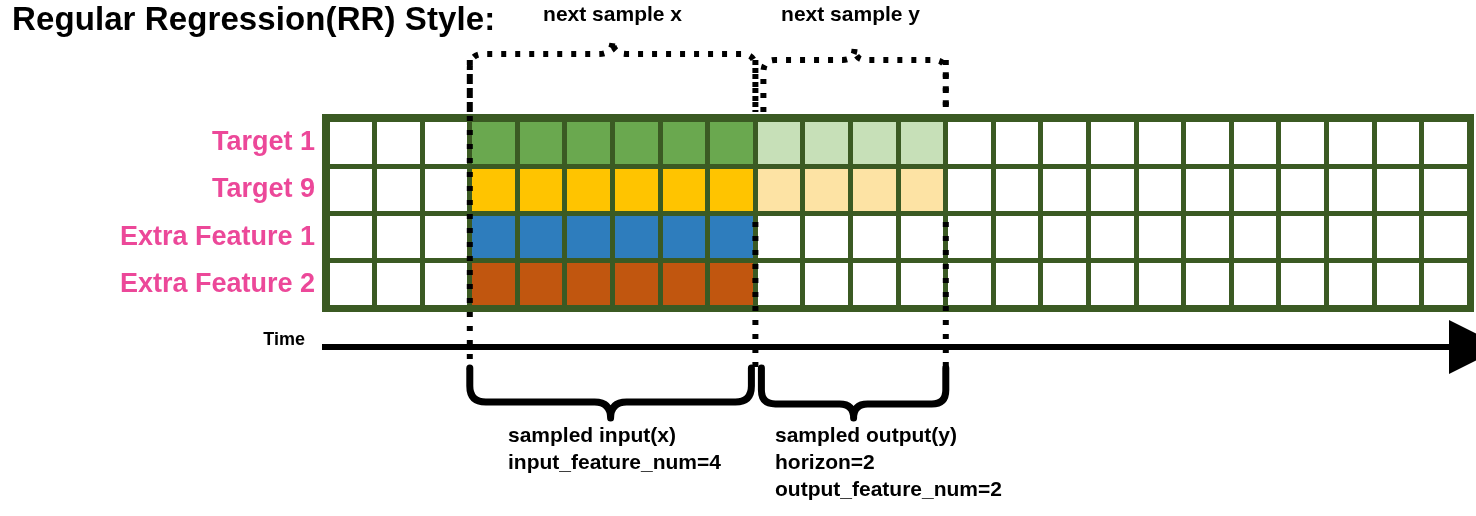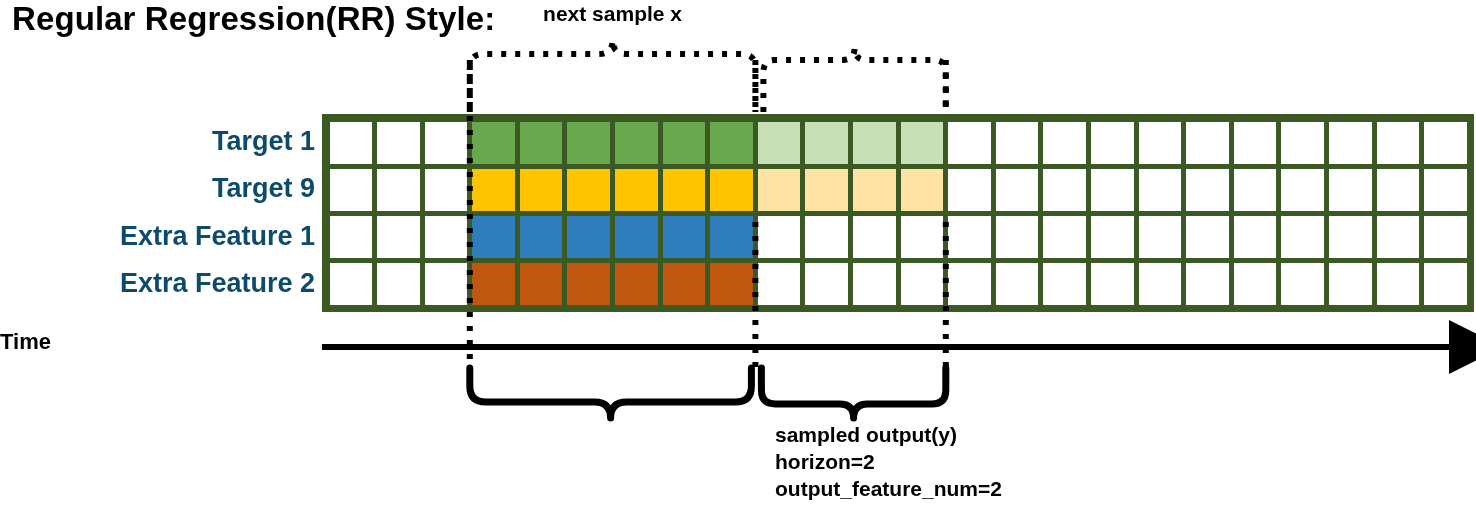--- a/index.html
+++ b/index.html
@@ -16,21 +16,21 @@
   .title{
     position:absolute;left:12px;top:0;
     font-size:33px;font-weight:700;color:#000;
     white-space:nowrap;letter-spacing:.1px;
   }
 
   
   .row-label{
     position:absolute;right:0;width:300px;
     text-align:right;
-    font-size:27px;font-weight:700;color:#0c4a6e;
+    font-size:27px;font-weight:700;color:#ec4899;
     white-space:nowrap;
   }
   .labels{position:absolute;left:10px;top:0;width:305px;}
 
   
   .grid{
     position:absolute;
     left:322px;top:114px;
     border:5px solid #3b5a23;
     box-sizing:border-box;
@@ -43,21 +43,21 @@
     width:42.6px;height:42px;
     background:#ffffff;
     margin:2.5px;
     box-sizing:border-box;
     flex:0 0 auto;
   }
 
   
   .time-label{
     position:absolute;left:0;top:329px;width:305px;
-    text-align:left;font-size:22px;font-weight:700;color:#000;
+    text-align:right;font-size:18px;font-weight:700;color:#000;
   }
 
   
   .overlay{position:absolute;left:0;top:0;width:1476px;height:516px;pointer-events:none;}
 
   
   .top-lab{
     position:absolute;top:2px;
     font-size:21px;font-weight:600;color:#000;
     white-space:nowrap;text-align:center;
@@ -188,22 +188,25 @@
         <div class="cell" style="background: rgb(255, 255, 255);"></div>
         <div class="cell" style="background: rgb(255, 255, 255);"></div>
         <div class="cell" style="background: rgb(255, 255, 255);"></div>
         <div class="cell" style="background: rgb(255, 255, 255);"></div>
       </div>
     </div>
 
   <div class="time-label">Time</div>
 
   <div class="top-lab" id="toplab0" style="left: 543.1px;">next sample x</div>
+  <div class="top-lab" id="toplab1" style="left: 781.1px;">next sample y</div>
 
   <div class="caption" style="left:508px">
+    <div>sampled input(x)</div>
+    <div>input_feature_num=4</div>
   </div>
   <div class="caption" style="left:775px">
     <div>sampled output(y)</div>
     <div>horizon=2</div>
     <div>output_feature_num=2</div>
   </div>
 
   <svg class="overlay" id="overlay" viewBox="0 0 1476 516">
     <defs>
       <marker id="arrowh" markerWidth="9" markerHeight="9" refX="1" refY="4.5" orient="auto">

